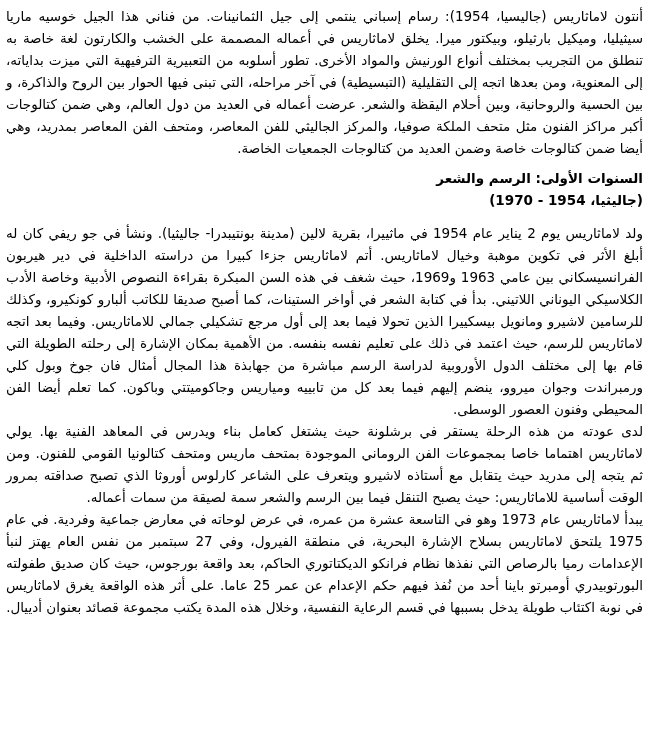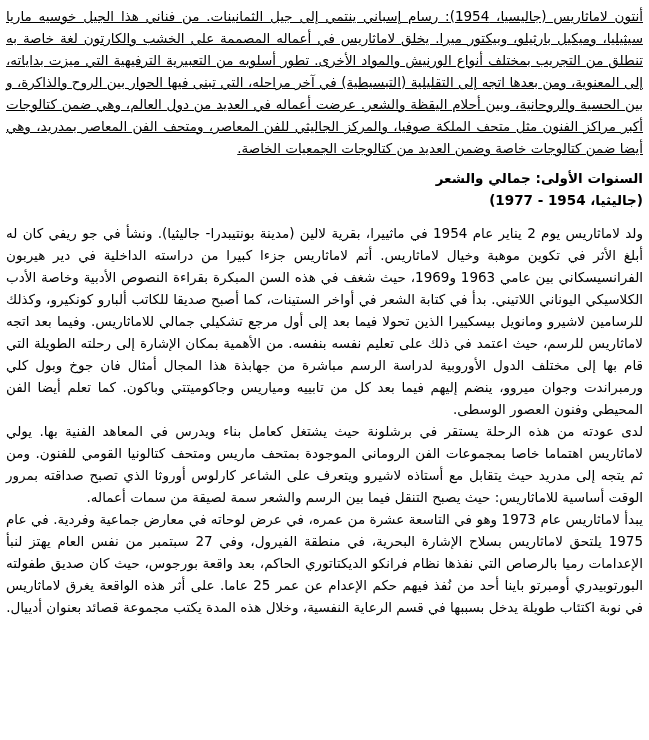--- a/index.html
+++ b/index.html
@@ -20,42 +20,41 @@
       font-size: 13.5px;
       line-height: 1.63;
       text-align: justify;
     }
     .para {
       margin: 0;
       text-align: justify;
       text-align-last: right;
     }
     .intro-para {
-      text-decoration: underline;
     }
     .section-heading {
       font-weight: bold;
       text-align: right;
       margin: 8px 0 11px 0;
       font-size: 13.5px;
       line-height: 1.63;
     }
     .poems-title {
     }
   </style>
 </head>
 <body>
 
 <div class="page">
 
   <p class="para intro-para">أنتون لاماثاريس (جاليسيا، 1954): رسام إسباني ينتمي إلى جيل الثمانينات. من فناني هذا الجيل خوسيه ماريا سيثيليا، وميكيل بارثيلو، وبيكتور ميرا. يخلق لاماثاريس في أعماله المصممة على الخشب والكارتون لغة خاصة به تنطلق من التجريب بمختلف أنواع الورنيش والمواد الأخرى. تطور أسلوبه من التعبيرية الترفيهية التي ميزت بداياته، إلى المعنوية، ومن بعدها اتجه إلى التقليلية (التبسيطية) في آخر مراحله، التي تبنى فيها الحوار بين الروح والذاكرة، و بين الحسية والروحانية، وبين أحلام اليقظة والشعر. عرضت أعماله في العديد من دول العالم، وهي ضمن كتالوجات أكبر مراكز الفنون مثل متحف الملكة صوفيا، والمركز الجاليثي للفن المعاصر، ومتحف الفن المعاصر بمدريد، وهي أيضا ضمن كتالوجات خاصة وضمن العديد من كتالوجات الجمعيات الخاصة.</p>
 
   <div class="section-heading">
-    <span>السنوات الأولى: جمالي والشعر</span><br>
-    <span>(جاليثيا، 1954 - 1977)</span>
+    <span>السنوات الأولى: الرسم والشعر</span><br>
+    <span>(جاليثيا، 1954 - 1970)</span>
   </div>
 
   <p class="para">ولد لاماثاريس يوم 2 يناير عام 1954 في ماثييرا، بقرية لالين (مدينة بونتيبدرا- جاليثيا). ونشأ في جو ريفي كان له أبلغ الأثر في تكوين موهبة وخيال لاماثاريس. أتم لاماثاريس جزءا كبيرا من دراسته الداخلية في دير هيربون الفرانسيسكاني بين عامي 1963 و1969، حيث شغف في هذه السن المبكرة بقراءة النصوص الأدبية وخاصة الأدب الكلاسيكي اليوناني اللاتيني. بدأ في كتابة الشعر في أواخر الستينات، كما أصبح صديقا للكاتب ألبارو كونكيرو، وكذلك للرسامين لاشيرو ومانويل بيسكييرا الذين تحولا فيما بعد إلى أول مرجع تشكيلي جمالي للاماثاريس. وفيما بعد اتجه لاماثاريس للرسم، حيث اعتمد في ذلك على تعليم نفسه بنفسه. من الأهمية بمكان الإشارة إلى رحلته الطويلة التي قام بها إلى مختلف الدول الأوروبية لدراسة الرسم مباشرة من جهابذة هذا المجال أمثال فان جوخ وبول كلي ورمبراندت وجوان ميروو، ينضم إليهم فيما بعد كل من تابييه ومياريس وجاكوميتتي وباكون. كما تعلم أيضا الفن المحيطي وفنون العصور الوسطى.</p>
 
   <p class="para">لدى عودته من هذه الرحلة يستقر في برشلونة حيث يشتغل كعامل بناء ويدرس في المعاهد الفنية بها. يولي لاماثاريس اهتماما خاصا بمجموعات الفن الروماني الموجودة بمتحف ماريس ومتحف كتالونيا القومي للفنون. ومن ثم يتجه إلى مدريد حيث يتقابل مع أستاذه لاشيرو ويتعرف على الشاعر كارلوس أوروثا الذي تصبح صداقته بمرور الوقت أساسية للاماثاريس: حيث يصبح التنقل فيما بين الرسم والشعر سمة لصيقة من سمات أعماله.</p>
 
   <p class="para"><span>يبدأ لاماثاريس عام 1973 وهو في التاسعة عشرة من عمره، في عرض لوحاته في معارض جماعية وفردية. في عام 1975 يلتحق لاماثاريس بسلاح الإشارة البحرية، في منطقة الفيرول، وفي 27 سبتمبر من نفس العام يهتز لنبأ الإعدامات رميا بالرصاص التي نفذها نظام فرانكو الديكتاتوري الحاكم، بعد واقعة بورجوس، حيث كان صديق طفولته البورتوبيدري أومبرتو باينا أحد من نُفذ فيهم حكم الإعدام عن عمر 25 عاما. على أثر هذه الواقعة يغرق لاماثاريس في نوبة اكتئاب طويلة يدخل بسببها في قسم الرعاية النفسية، وخلال هذه المدة يكتب مجموعة قصائد بعنوان </span><span class="poems-title">أدييال</span><span>.</span></p>
 
 </div>
 

